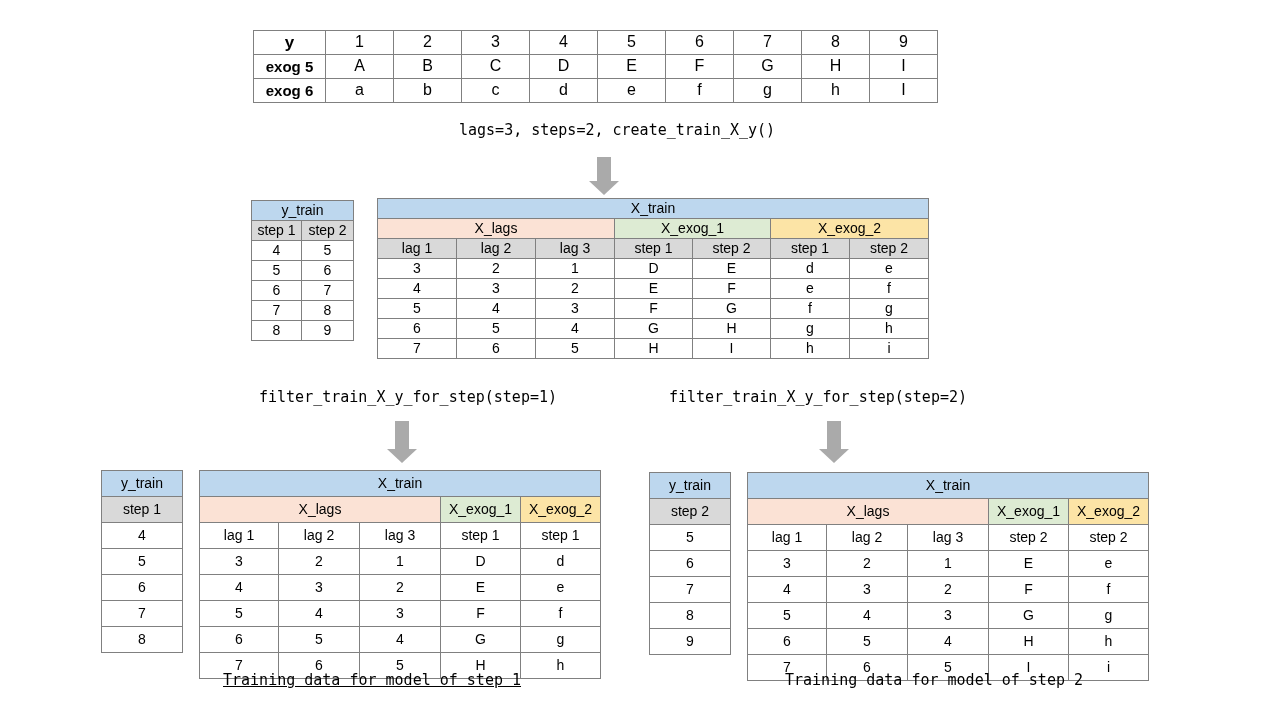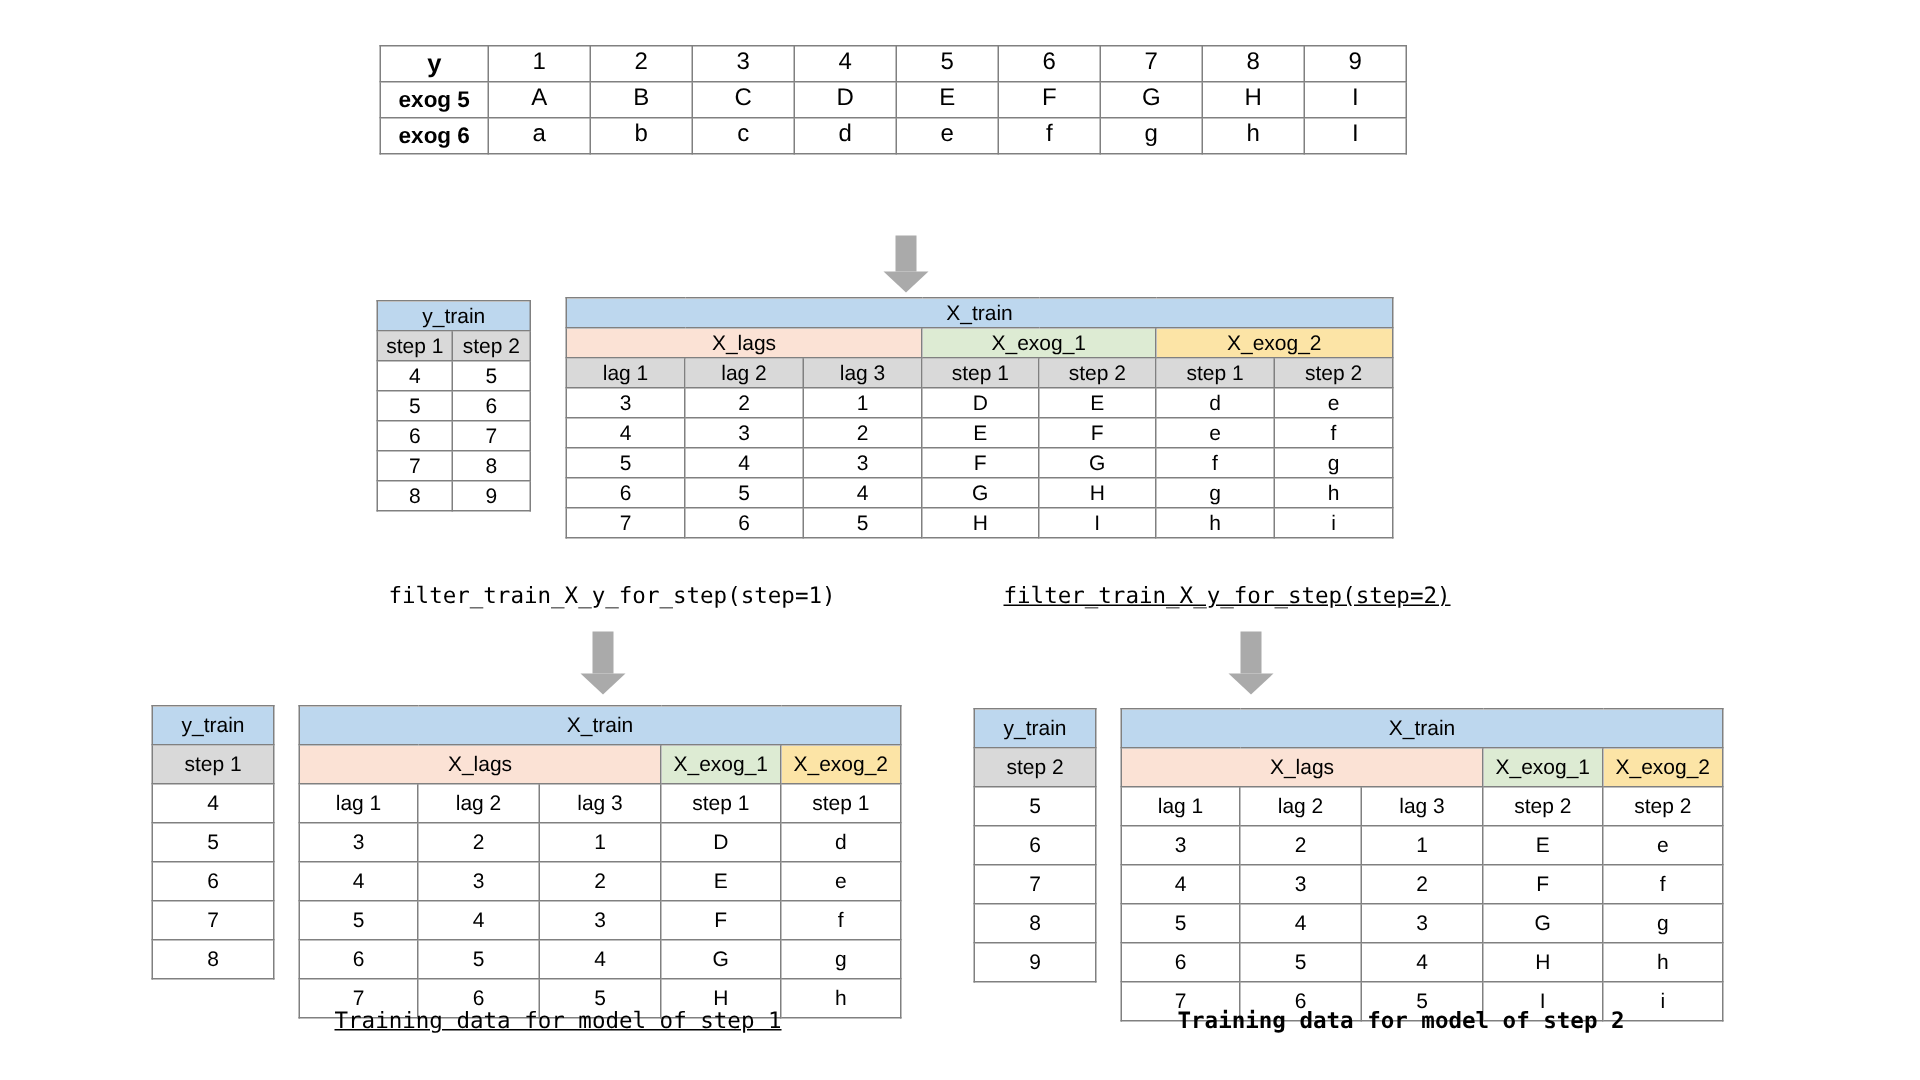--- a/index.html
+++ b/index.html
@@ -74,23 +74,23 @@
   
   .mono {
     position: absolute;
     font-family: "DejaVu Sans Mono", "Liberation Mono", monospace;
     font-size: 15px;
     color: #000000;
     white-space: nowrap;
   }
   #cap-create     { left: 459px; top: 121px; }
   #cap-filter-1   { left: 259px; top: 388px; }
-  #cap-filter-2   { left: 669px; top: 388px; text-decoration: underline; }
+  #cap-filter-2   { left: 669px; top: 388px; }
   #cap-train-1    { left: 223px; top: 671px; text-decoration: underline; }
-  #cap-train-2    { left: 785px; top: 671px; font-weight: bold; }
+  #cap-train-2    { left: 785px; top: 671px; }
 
   
   .arrow { position: absolute; }
   .arrow .shaft {
     position: absolute;
     left: 8px;
     top: 0;
     width: 14px;
     background: #aaaaaa;
   }
@@ -170,20 +170,21 @@
           <td>h</td>
           <td>I</td>
         </tr>
       </tbody>
   </table>
 
   <div class="arrow" id="arrow-1">
     <div class="shaft"></div>
     <div class="head"></div>
   </div>
+  <div class="mono" id="cap-create">lags=3, steps=2, create_train_X_y()</div>
 
   <table class="tbl" id="mid-ytrain">
     <colgroup>
         <col style="width:50px">
         <col style="width:52px">
       </colgroup>
     <tbody>
       <tr>
         <td class="h-blue" colspan="2">y_train</td>
       </tr>

